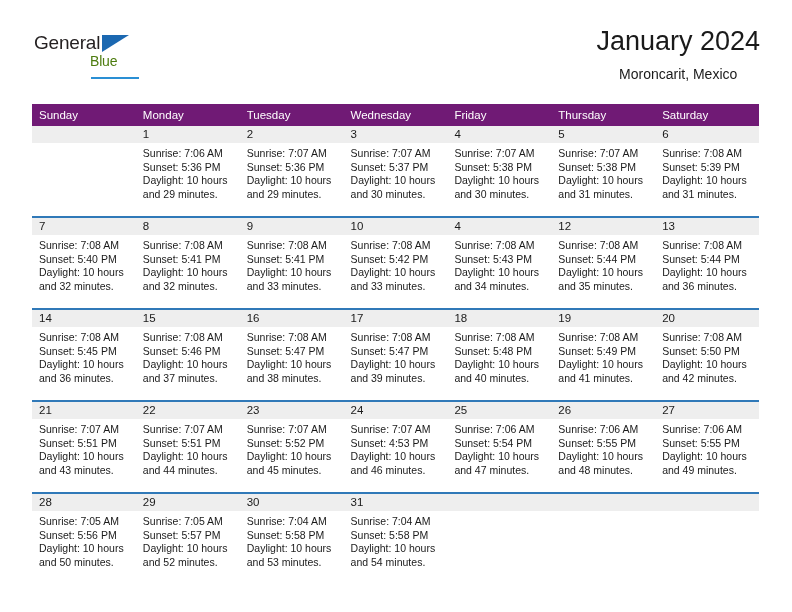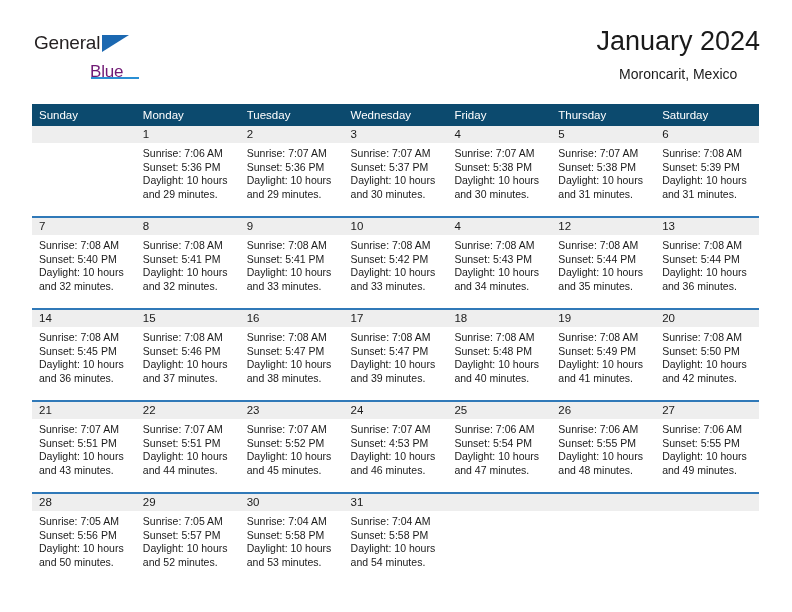--- a/index.html
+++ b/index.html
@@ -50,23 +50,23 @@
     left: 68px;
     top: 3px;
     width: 0;
     height: 0;
     border-left: 27px solid #1b68b1;
     border-bottom: 17px solid transparent;
   }
   .logo-blue {
     position: absolute;
     left: 56px;
-    top: 30px;
-    font-size: 17px;
-    color: #701a75;
+    top: 21px;
+    font-size: 14px;
+    color: #4d7c0f;
     letter-spacing: -0.2px;
   }
   .logo-underline {
     position: absolute;
     left: 57px;
     top: 45px;
     width: 48px;
     height: 2px;
     background: #2a8fd4;
   }
@@ -95,21 +95,21 @@
 
   
   .calendar {
     position: absolute;
     left: 32px;
     top: 104px;
     width: 727px;
   }
   .weekdays {
     display: flex;
-    background: #0c4a6e;
+    background: #701a75;
     height: 22px;
   }
   .weekday {
     flex: 1 1 0;
     color: #ffffff;
     font-size: 11.5px;
     line-height: 22px;
     padding-left: 7px;
     box-sizing: border-box;
     white-space: nowrap;

